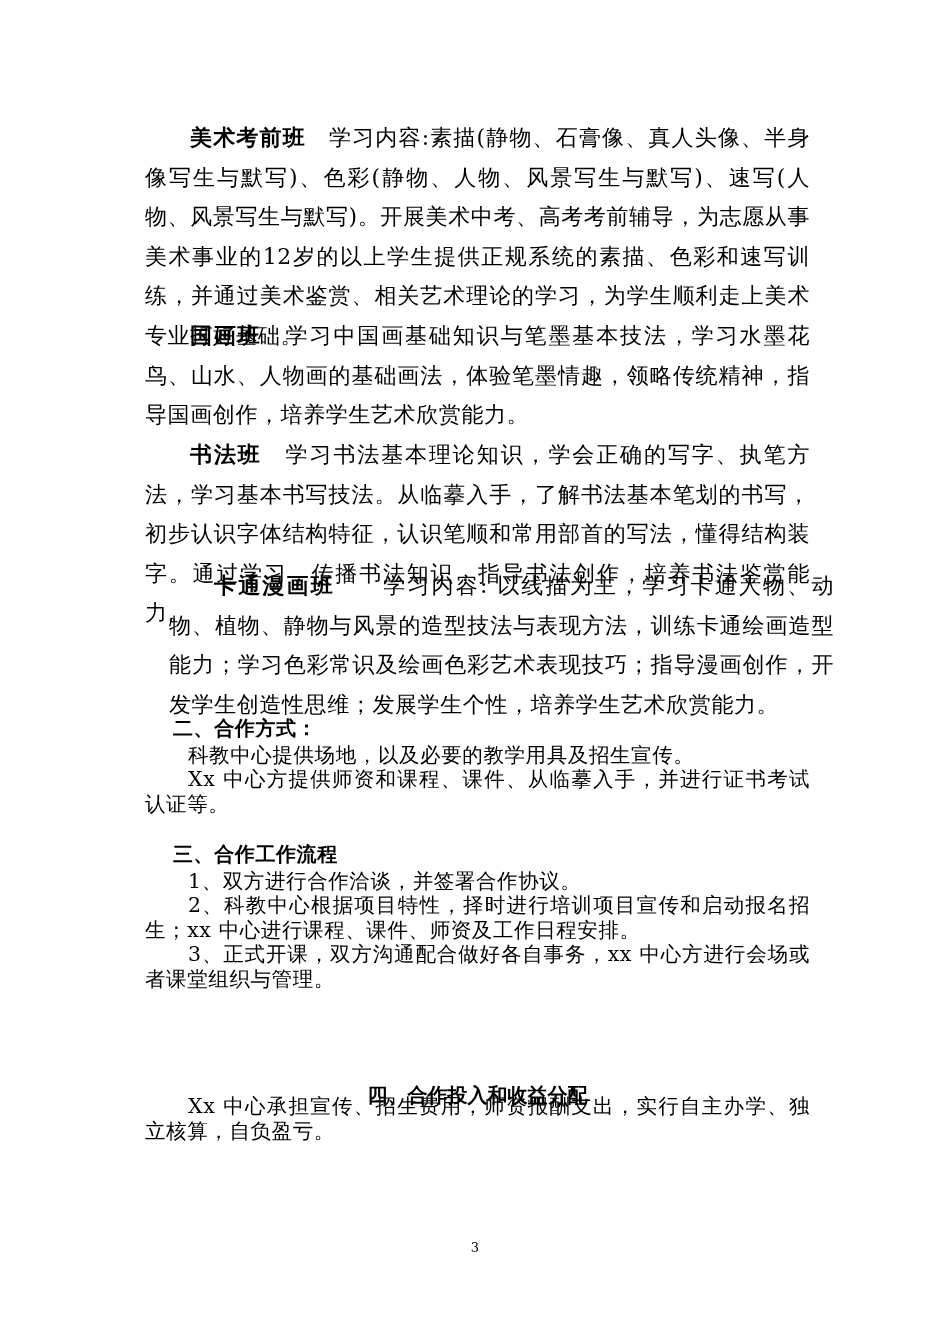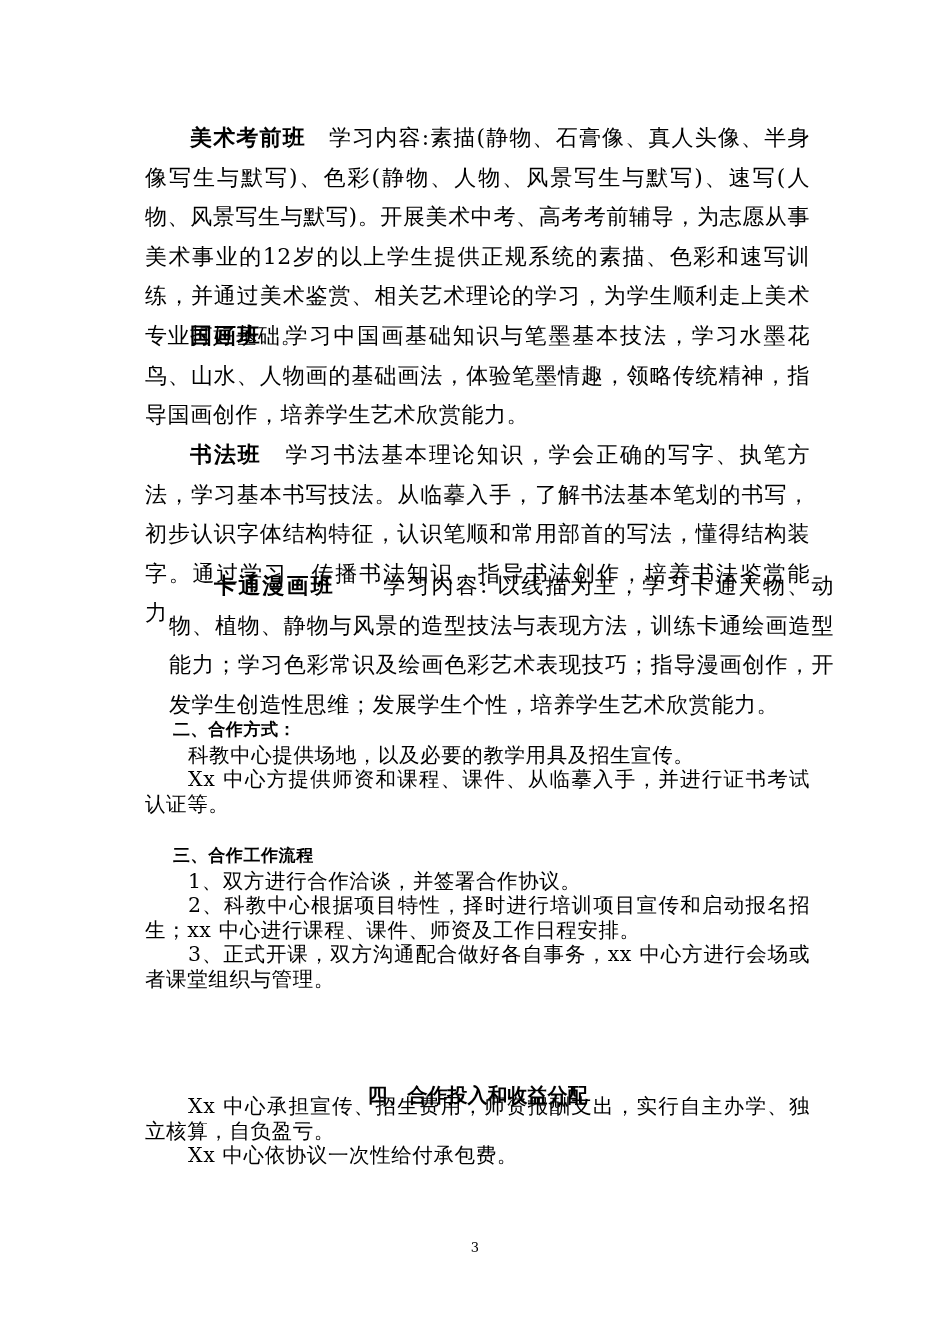--- a/index.html
+++ b/index.html
@@ -16,22 +16,22 @@
     letter-spacing: 0.6px;
   }
   .para b { font-family: "DejaVu Sans", "Liberation Sans", sans-serif; font-weight: bold; }
   .tight {
     position: absolute; left: 145px; width: 665px;
     font-size: 20.5px; line-height: 24.5px;
     text-align: justify; letter-spacing: 0.6px;
   }
   .indent { text-indent: 43px; }
   .hdr {
-    font-family: Liberation Sans, sans-serif; font-weight: bold;
-    font-size: 17px; padding-left: 28px;
+    font-family: Liberation Mono, monospace; font-weight: bold;
+    font-size: 20px; padding-left: 28px;
   }
   .center-h {
     position: absolute; left: 145px; width: 665px; text-align: center;
     font-family: "DejaVu Sans", "Liberation Sans", sans-serif; font-weight: bold;
     font-size: 20px;
   }
   .pageno {
     position: absolute; top: 1240px; left: 0; width: 950px; text-align: center;
     font-size: 13px;
   }
@@ -67,17 +67,16 @@
     <div class="hdr">三、合作工作流程</div>
     <div class="indent">1、双方进行合作洽谈，并签署合作协议。</div>
     <div class="indent">2、科教中心根据项目特性，择时进行培训项目宣传和启动报名招生；xx 中心进行课程、课件、师资及工作日程安排。</div>
     <div class="indent">3、正式开课，双方沟通配合做好各自事务，xx 中心方进行会场或者课堂组织与管理。</div>
   </div>
 
   <div class="center-h" style="top:1066px;margin-top:16px;">四、合作投入和收益分配</div>
 
   <div class="tight" style="top:1094px;">
     <div class="indent">Xx 中心承担宣传、招生费用，师资报酬支出，实行自主办学、独立核算，自负盈亏。</div>
-    <div class="indent">Xx 中心依协议一次性给付承包费。</div>
   </div>
 
   <div class="pageno">3</div>
 </div>
 
 </body></html>

